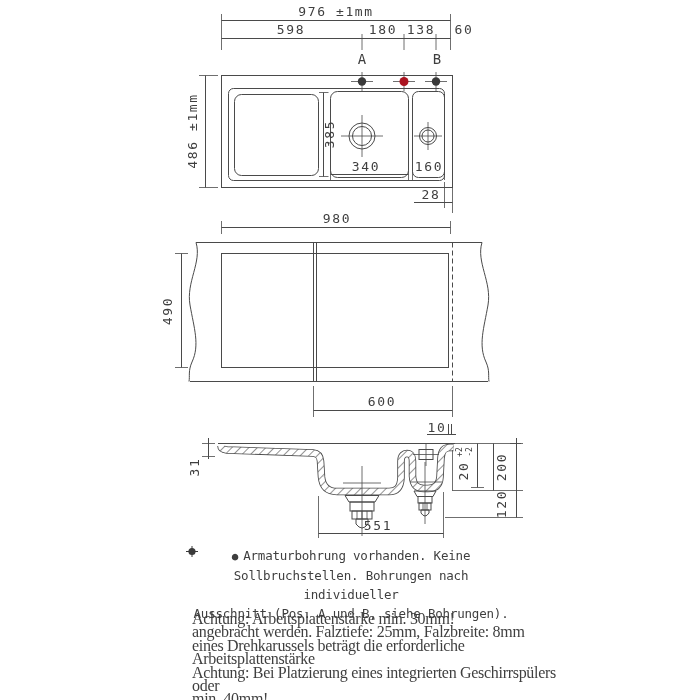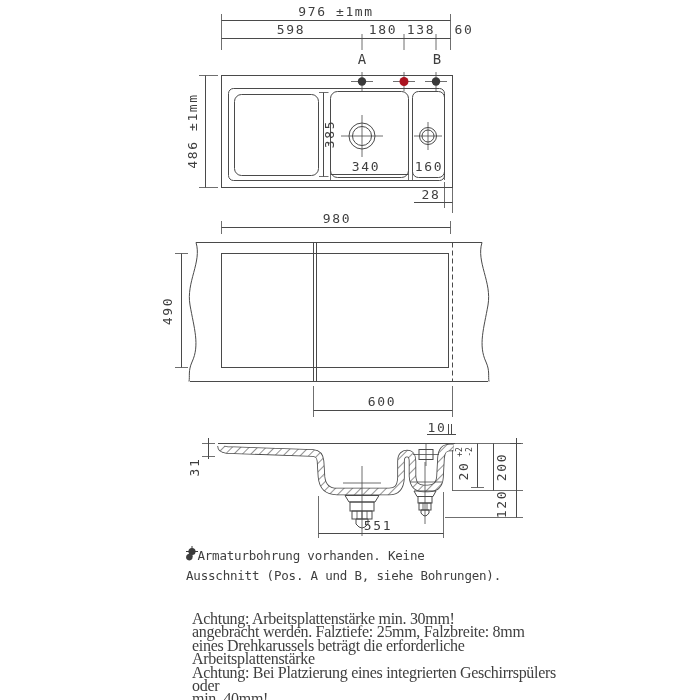--- a/index.html
+++ b/index.html
@@ -9,21 +9,21 @@
   }
   svg{position:absolute;left:0;top:0;}
   .ln{stroke:#4a4a4a;stroke-width:1;fill:none;}
   .thin{stroke:#4a4a4a;stroke-width:0.8;fill:none;}
   .dash{stroke:#4a4a4a;stroke-width:1;fill:none;stroke-dasharray:5 3;}
   .dim{font-family:"DejaVu Sans Mono",monospace;font-size:13px;letter-spacing:1.6px;fill:#3f3f3f;}
   .dimsm{font-family:"DejaVu Sans Mono",monospace;font-size:8px;fill:#3f3f3f;}
   .lbl{font-family:"DejaVu Sans Mono",monospace;font-size:14px;fill:#3f3f3f;}
   .note1{
     position:absolute;left:186px;top:546px;width:330px;
-    font-size:12.5px;line-height:19px;letter-spacing:-0.2px;color:#3f3f3f;
+    font-size:12.5px;line-height:19px;letter-spacing:-0.2px;color:#3f3f3f;text-align:center;
   }
   .note2{
     position:absolute;left:192px;top:612px;width:380px;
     font-size:16px;line-height:13.4px;letter-spacing:-0.3px;color:#3f3f3f;font-family:Liberation Serif, serif;
   }
   .bullet{margin-right:5px;font-size:11px;}
   .posdot{display:inline-block;vertical-align:-1px;}
 </style>
 </head>
 <body>
@@ -227,20 +227,21 @@
       <line class="thin" x1="318.5" y1="496" x2="318.5" y2="538"></line>
       <line class="thin" x1="443.5" y1="492" x2="443.5" y2="538"></line>
       <line class="ln" x1="318.5" y1="533.5" x2="443.5" y2="533.5"></line>
       <text class="dim" x="378" y="530" text-anchor="middle">551</text>
     </g>
   </g>
 </svg>
 
 <div class="note1">
   <div><span class="bullet">●</span><span>Armaturbohrung vorhanden. Keine</span></div>
+  <div>Sollbruchstellen. Bohrungen nach individueller</div>
   <div><span>Ausschnitt (</span><span class="posdot"><svg width="12" height="11" viewBox="0 0 12 11">
           <line x1="0" y1="5.5" x2="12" y2="5.5" stroke="#3a3a3a" stroke-width="1"></line>
           <line x1="6" y1="0" x2="6" y2="11" stroke="#3a3a3a" stroke-width="1"></line>
           <circle cx="6" cy="5.5" r="3.6" fill="#3a3a3a"></circle>
         </svg></span><span>Pos. A und B, siehe Bohrungen).</span></div>
 </div>
 
 <div class="note2">
   <div>Achtung: Arbeitsplattenstärke min. 30mm!</div>
   <div>angebracht werden. Falztiefe: 25mm, Falzbreite: 8mm</div>

